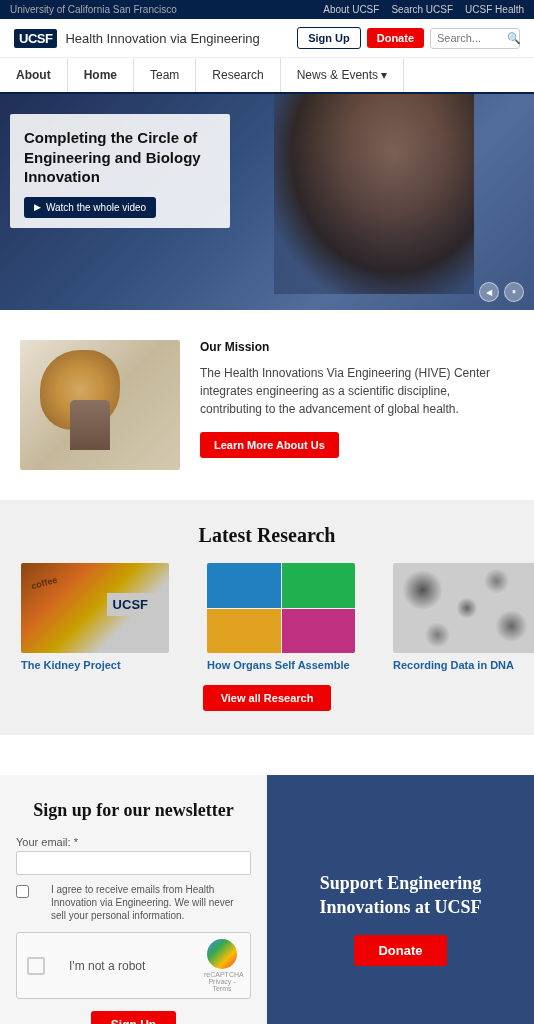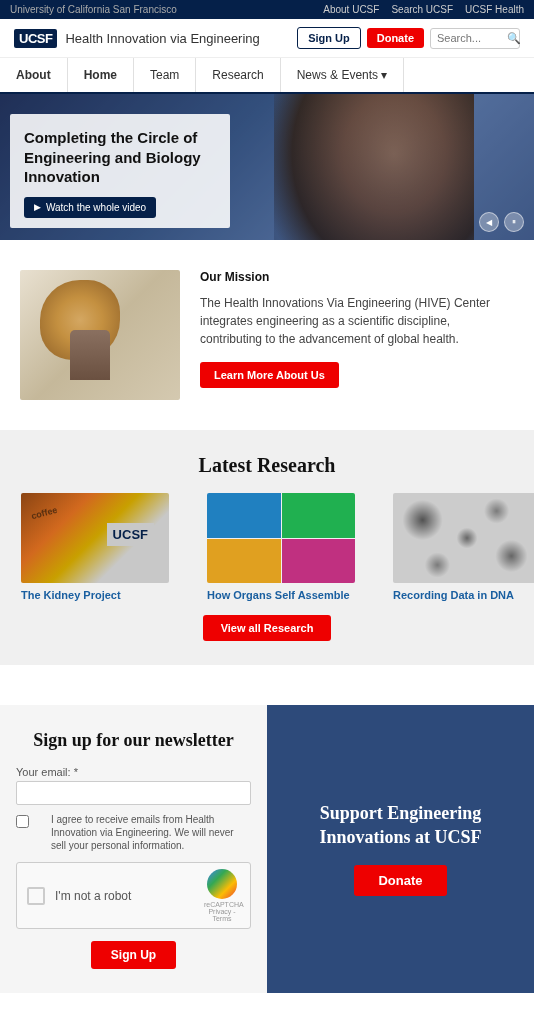--- a/index.html
+++ b/index.html
@@ -95,21 +95,21 @@
       align-items: center;
       gap: 3px;
     }
     .nav-item:first-child { font-weight: bold; }
     .nav-item.active { font-weight: bold; }
 
     
     .hero {
       position: relative;
       width: 534px;
-      height: 146px;
+      height: 216px;
       overflow: hidden;
       background: #0f766e;
     }
     .hero-bg {
       width: 100%;
       height: 100%;
       background: linear-gradient(135deg, #2c3e6b 0%, #4a6fa5 40%, #7a9dd4 70%, #5a7ab0 100%);
       position: absolute;
       top: 0; left: 0;
     }
@@ -376,21 +376,21 @@
     .recaptcha-box {
       border: 1px solid #ccc;
       border-radius: 3px;
       padding: 6px 10px;
       display: flex;
       align-items: center;
       justify-content: space-between;
       background: #f9f9f9;
       margin-bottom: 12px;
     }
-    .recaptcha-left { display: flex; align-items: center; gap: 10px; }
+    .recaptcha-left { display: flex; align-items: center; gap: 24px; }
     .recaptcha-check { width: 18px; height: 18px; border: 2px solid #ccc; border-radius: 2px; }
     .recaptcha-label { font-size: 12px; color: #555; }
     .recaptcha-logo {
       width: 36px;
       text-align: center;
     }
     .recaptcha-logo .rc-icon {
       width: 30px;
       height: 30px;
       border-radius: 50%;

